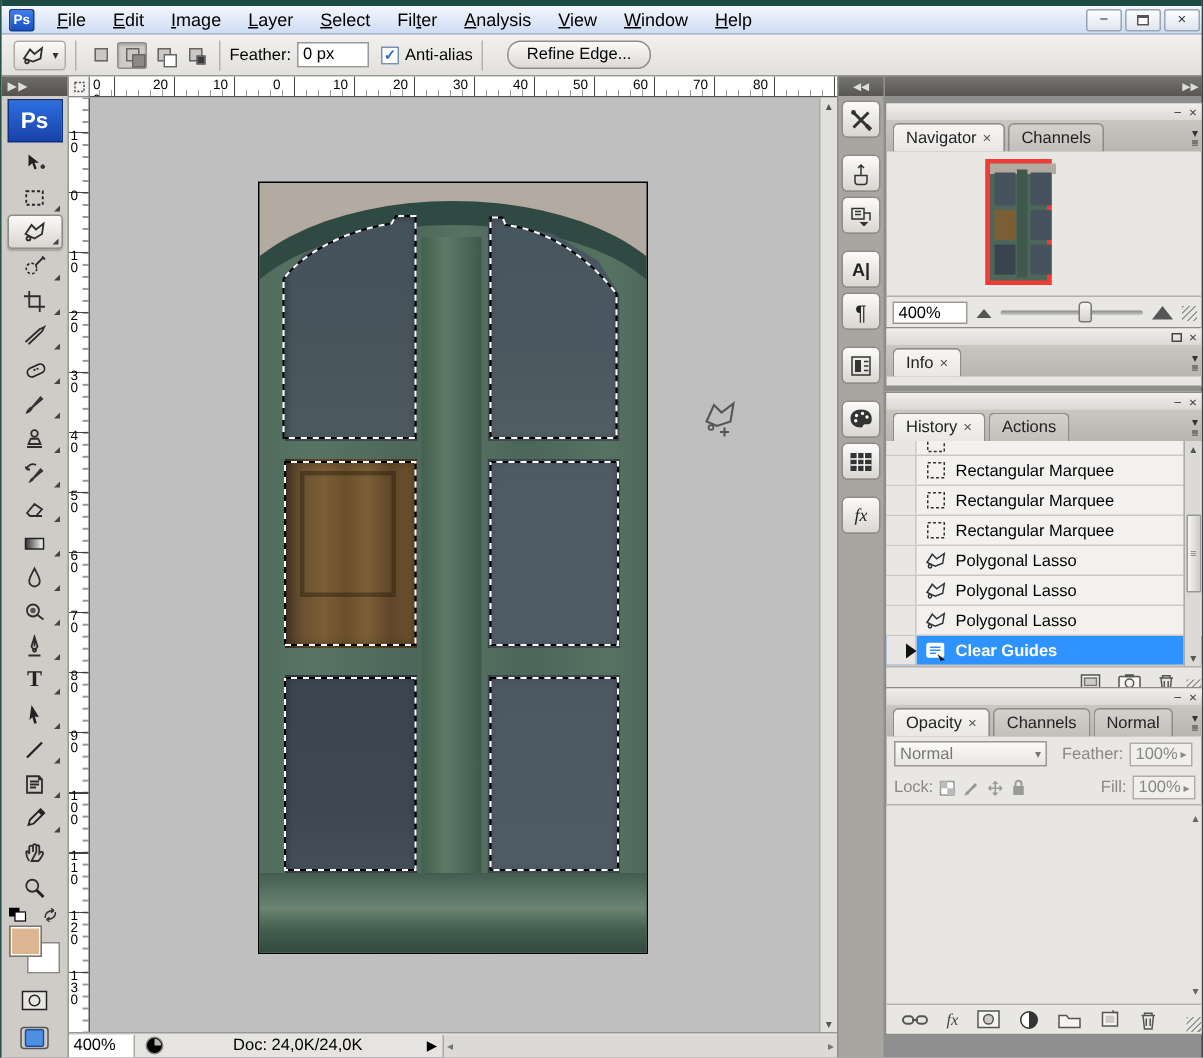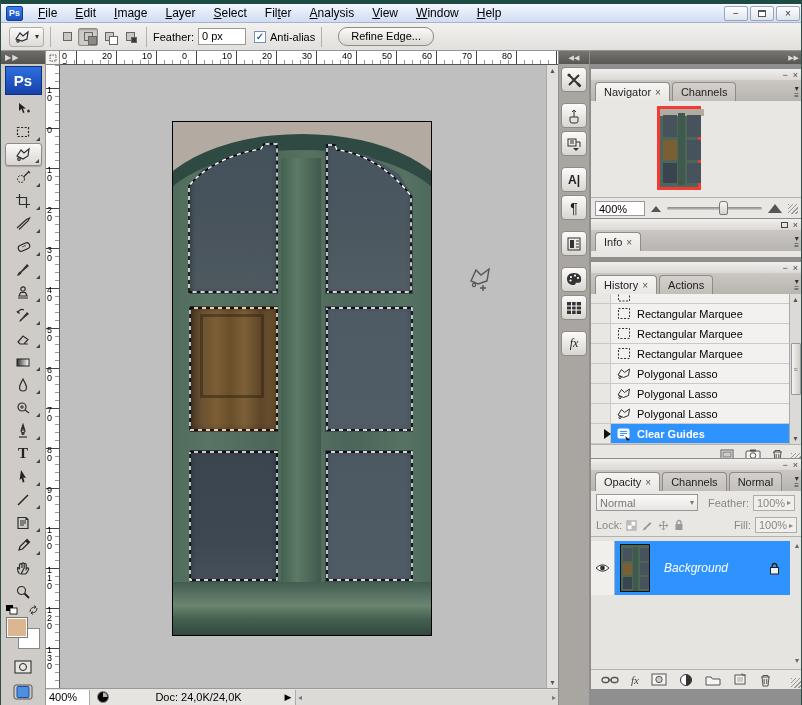--- a/index.html
+++ b/index.html
@@ -787,42 +787,20 @@
             <path d="M3 5 V3.5 a2 2 0 0 1 4 0 V5" fill="none" stroke="#999" stroke-width="1.3"></path>
           </svg>
       </div>
       <span style="margin-left:auto">Fill:</span>
       <div class="valbox">
           <span>100%</span>
           <span style="font-size:8px">▸</span>
         </div>
     </div>
     <div id="layer-list">
-      <div id="layer-row">
-        <div id="eye-cell">
-          <svg width="15" height="10" viewBox="0 0 15 10">
-              <path d="M1 5 Q7.5 -1.5 14 5 Q7.5 11.5 1 5 Z" fill="#fff" stroke="#333"></path>
-              <circle cx="7.5" cy="5" r="2.4" fill="#333"></circle>
-            </svg>
-        </div>
-        <div id="layer-thumb">
-          <div class="mini-p" style="left:12px;top:2px;width:5px;height:44px;background:#3f5a4c"></div>
-          <div class="mini-p" style="left:2px;top:3px;width:9px;height:13px"></div>
-          <div class="mini-p" style="left:19px;top:3px;width:9px;height:13px"></div>
-          <div class="mini-p" style="left:2px;top:18px;width:9px;height:12px;background:#7c5e35"></div>
-          <div class="mini-p" style="left:19px;top:18px;width:9px;height:12px"></div>
-          <div class="mini-p" style="left:2px;top:32px;width:9px;height:12px;background:#39444e"></div>
-          <div class="mini-p" style="left:19px;top:32px;width:9px;height:12px"></div>
-        </div>
-        <span id="layer-name">Background</span>
-        <svg id="layer-lock" width="11" height="13" viewBox="0 0 11 13">
-            <rect x="1.5" y="5.5" width="8" height="6.5" fill="#f2f1ef" stroke="#222"></rect>
-            <path d="M3.2 5.5 V3.8 a2.3 2.3 0 0 1 4.6 0 V5.5" fill="none" stroke="#222" stroke-width="1.3"></path>
-          </svg>
-      </div>
       <span style="position:absolute;right:3px;top:4px;font-size:8px;color:#666">▴</span>
       <span style="position:absolute;right:3px;bottom:4px;font-size:8px;color:#666">▾</span>
     </div>
     <div class="lfooter">
       <svg width="18" height="10" viewBox="0 0 18 10">
           <rect x="1" y="2.5" width="7" height="5" rx="2.5" fill="none" stroke="#555" stroke-width="1.3"></rect>
           <rect x="10" y="2.5" width="7" height="5" rx="2.5" fill="none" stroke="#555" stroke-width="1.3"></rect>
           <path d="M7 5 h4" stroke="#555" stroke-width="1.3"></path>
         </svg>
       <span style="font-style:italic;font-family:'Liberation Serif',serif;color:#444">fx</span>

